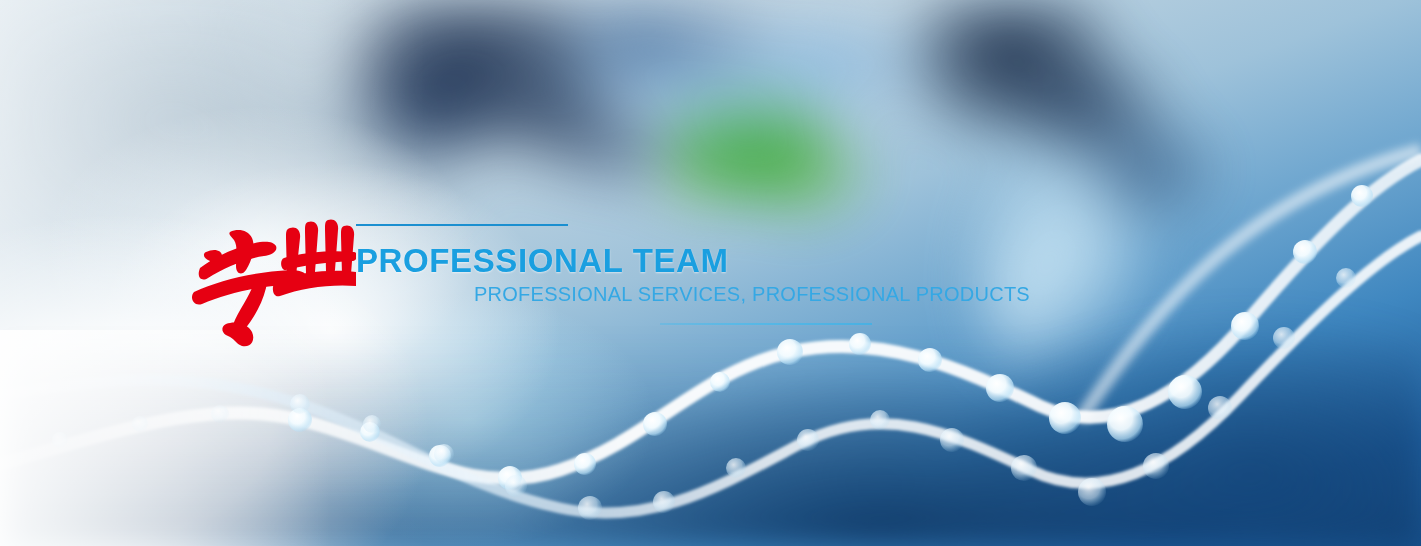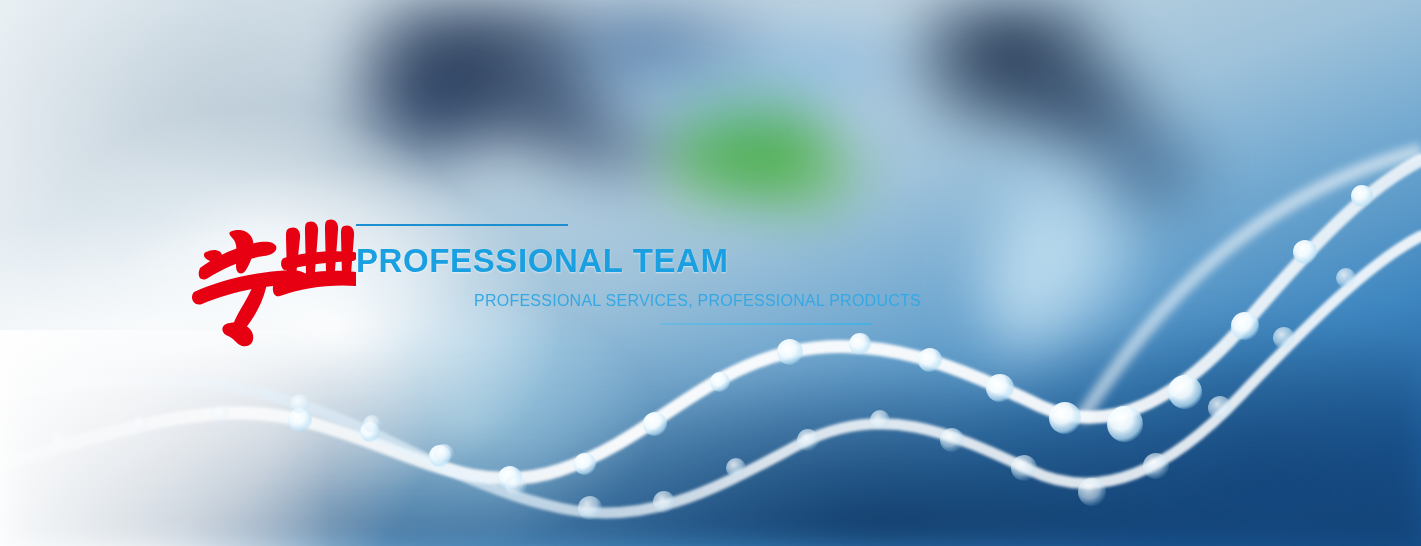--- a/index.html
+++ b/index.html
@@ -126,22 +126,22 @@
     color:#1a9fe0;
     white-space:nowrap;
     line-height:1;
     font-family:"Liberation Sans", sans-serif;
     text-shadow:0 1px 2px rgba(255,255,255,.55);
   }
 
   .subhead {
     position:absolute;
     left:474px;
-    top:293px;
-    font-size:16px;
+    top:284px;
+    font-size:20px;
     font-weight:normal;
     letter-spacing:.25px;
     color:#35a8e4;
     white-space:nowrap;
     line-height:1;
     font-family:"Liberation Sans", sans-serif;
   }
 
   .cn-line {
     position:absolute;

